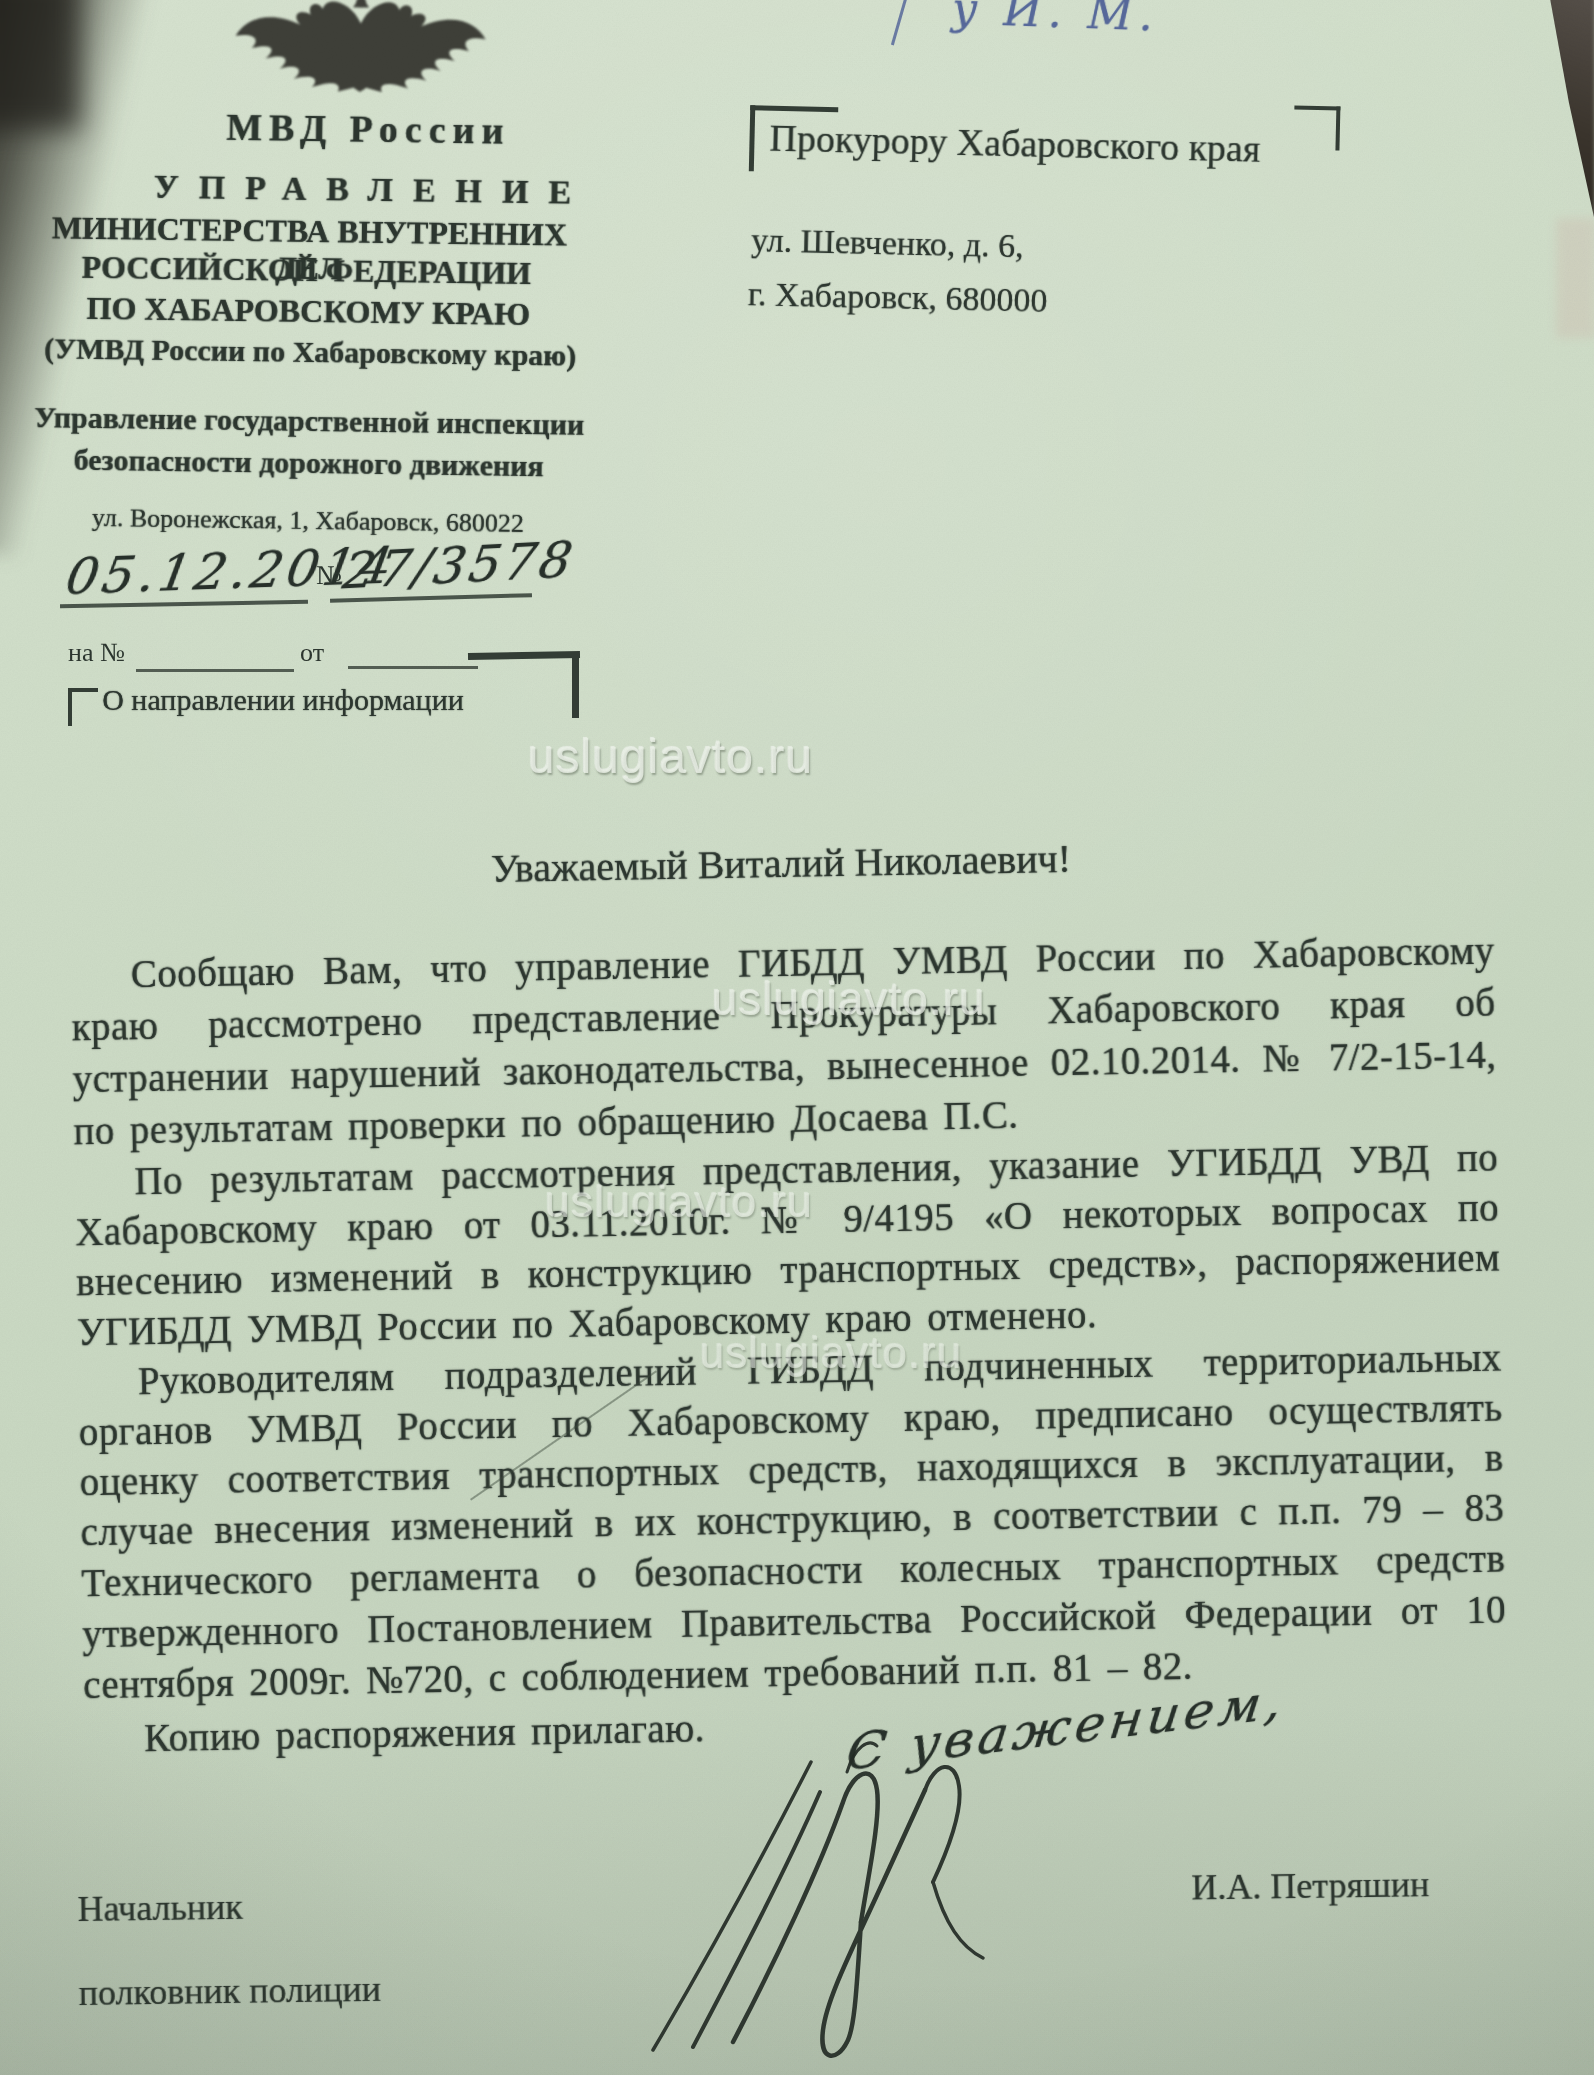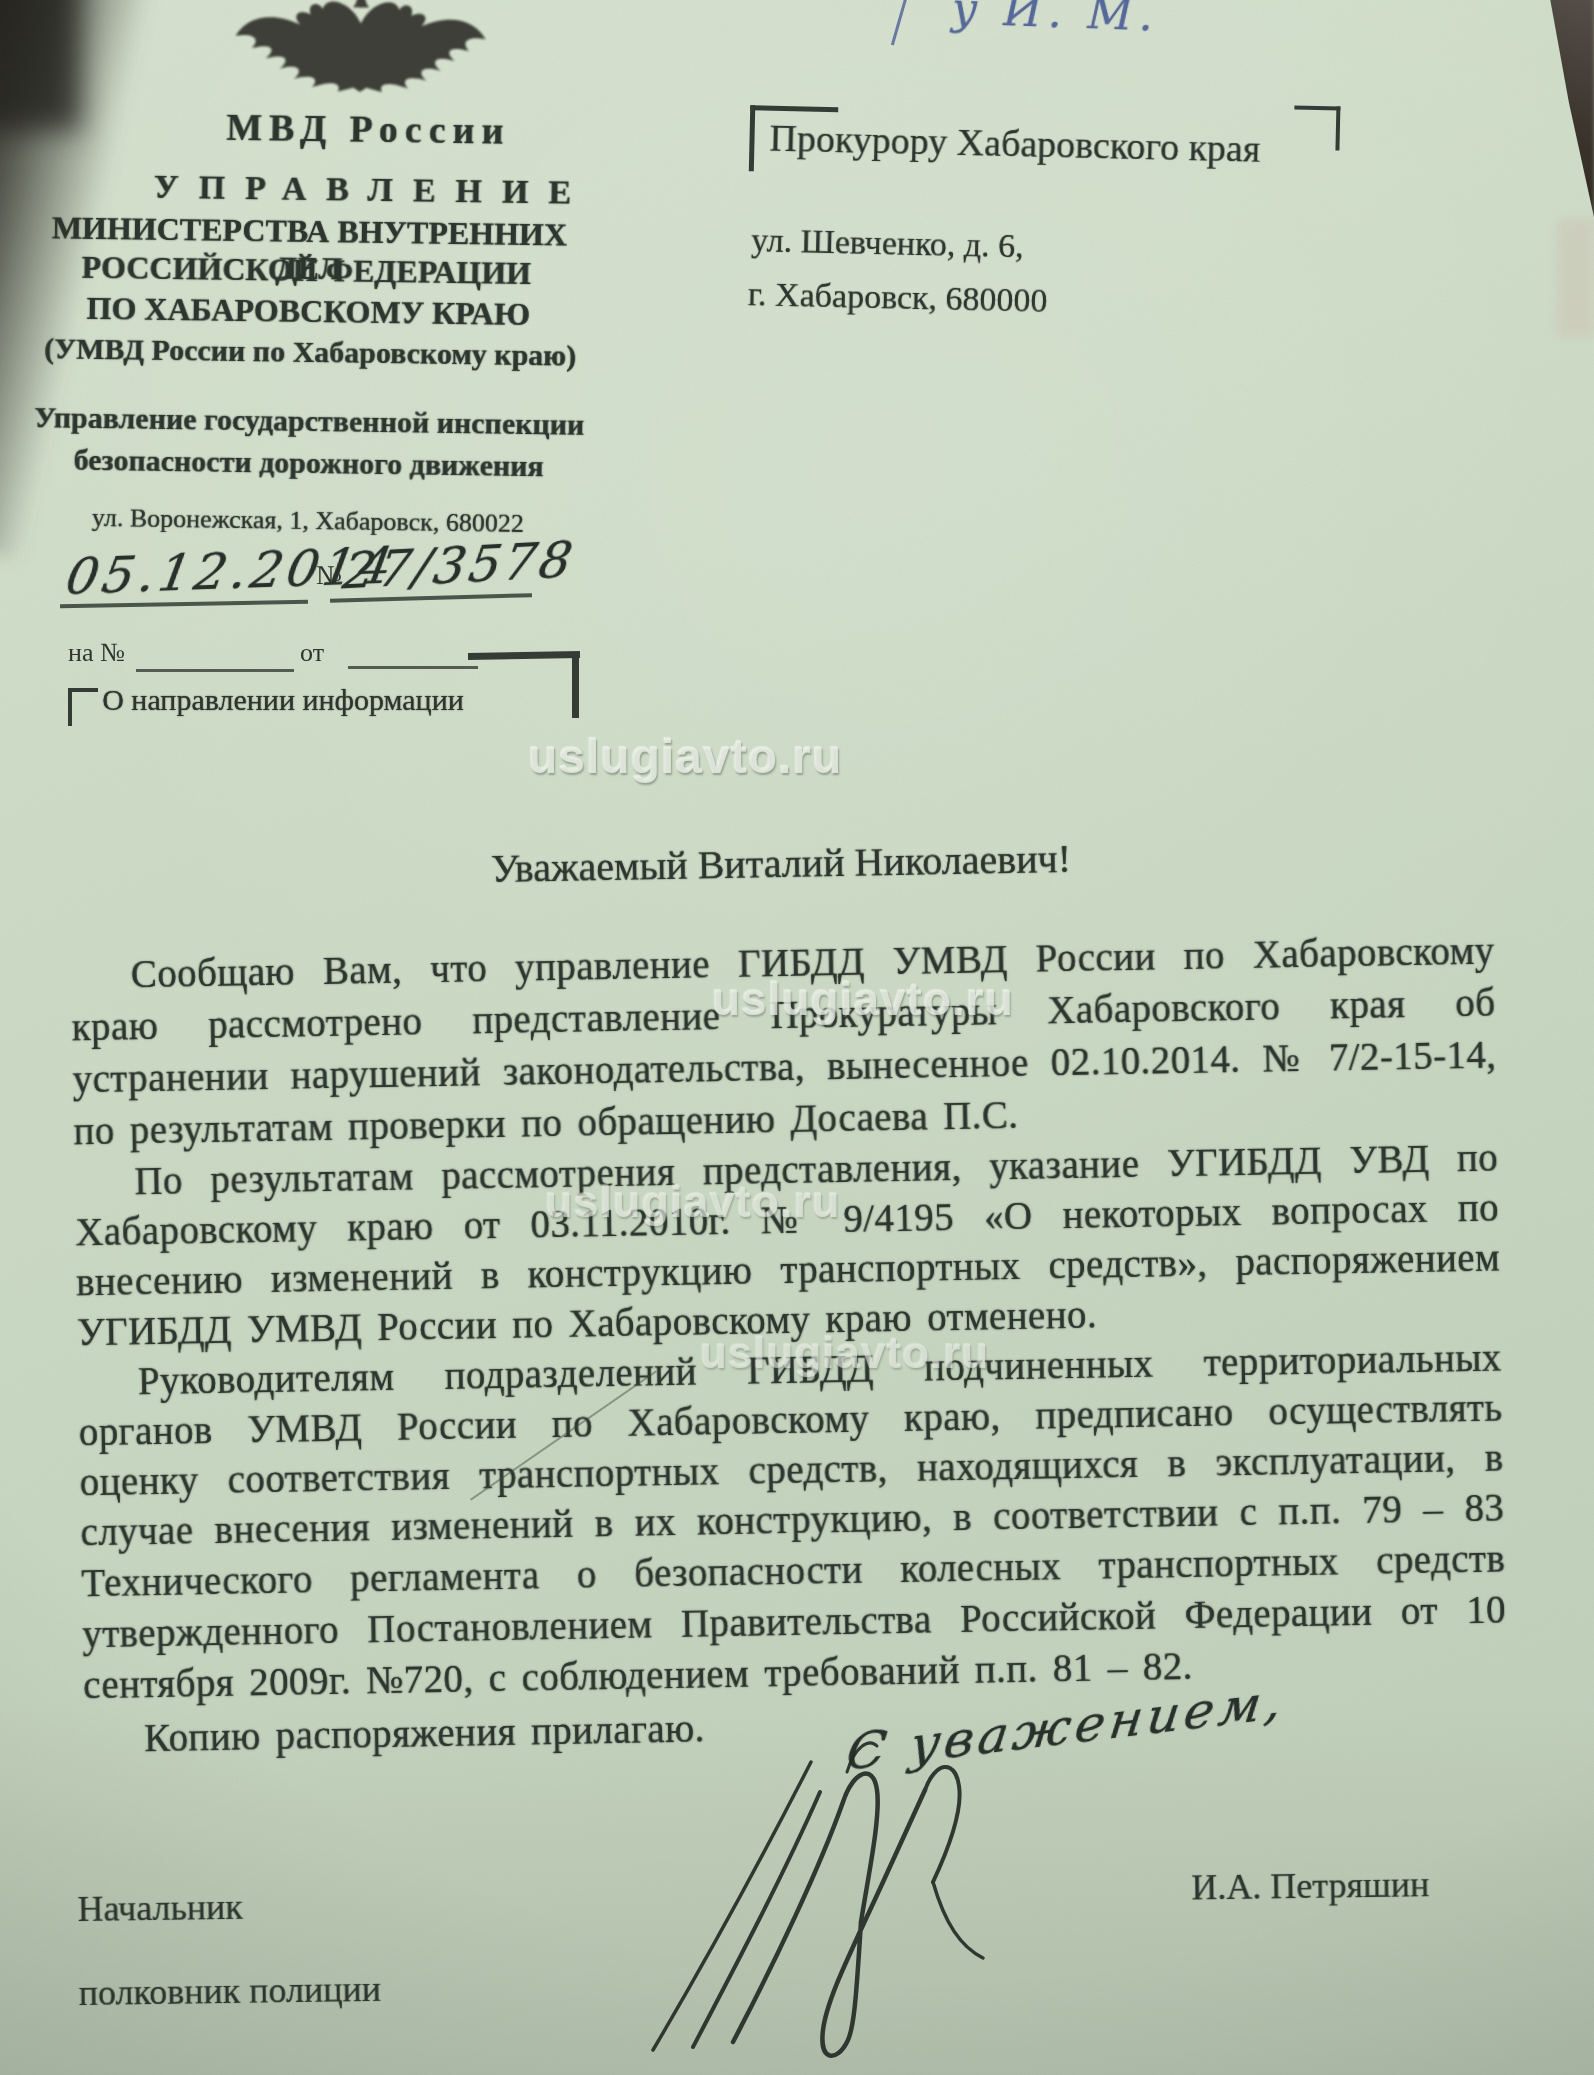--- a/index.html
+++ b/index.html
@@ -30,21 +30,21 @@
   
   .hw{
     font-family:"DejaVu Serif", serif;font-style:italic;color:#27302a;
     text-shadow:0 0 1px rgba(39,48,42,.9);
   }
   .hw-blue{font-family:"DejaVu Serif", serif;font-style:italic;color:#57699b;text-shadow:0 0 1px rgba(87,105,155,.8);}
   
   .rule{position:absolute;background:#333d35;}
   
   .wm{
-    position:absolute;z-index:5;font-family:"Liberation Sans", sans-serif;font-weight:bold;
+    position:absolute;z-index:5;font-family:"Liberation Sans", sans-serif;font-weight:normal;
     color:rgba(235,242,232,.82);letter-spacing:1px;
     text-shadow:1px 1.5px 2px rgba(60,72,56,.4), -1px -1px 1px rgba(255,255,255,.55);
   }
   .layer{position:absolute;inset:0;pointer-events:none;}
 </style>
 </head>
 <body>
 
 <div id="photo">
 

